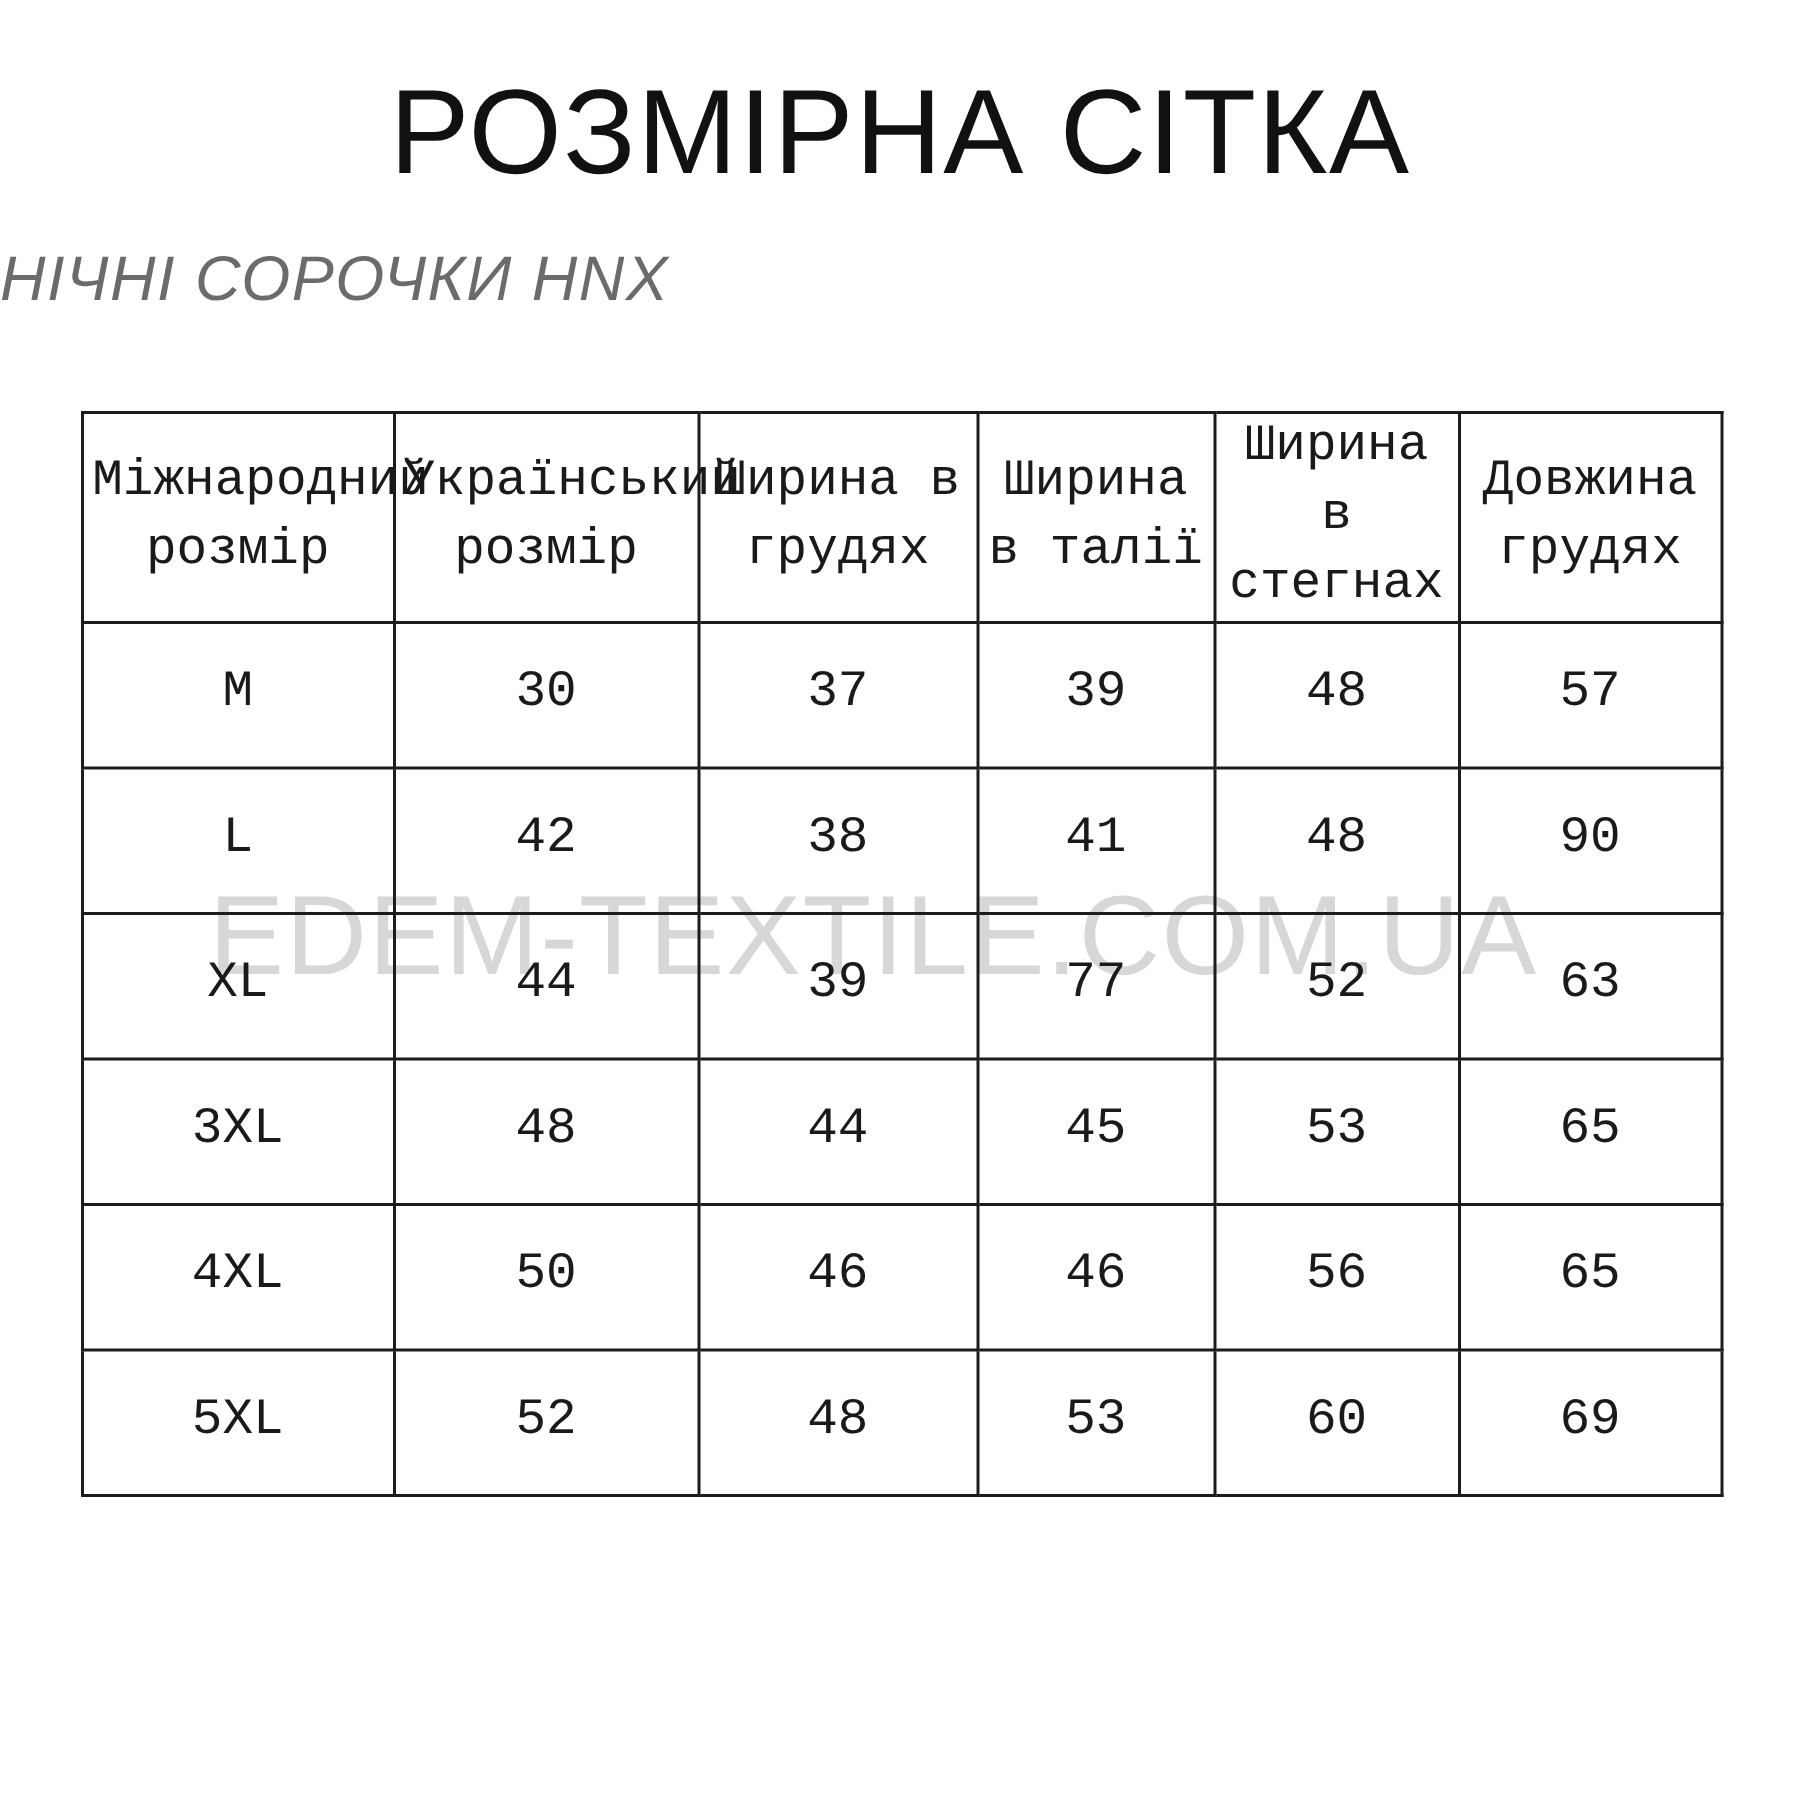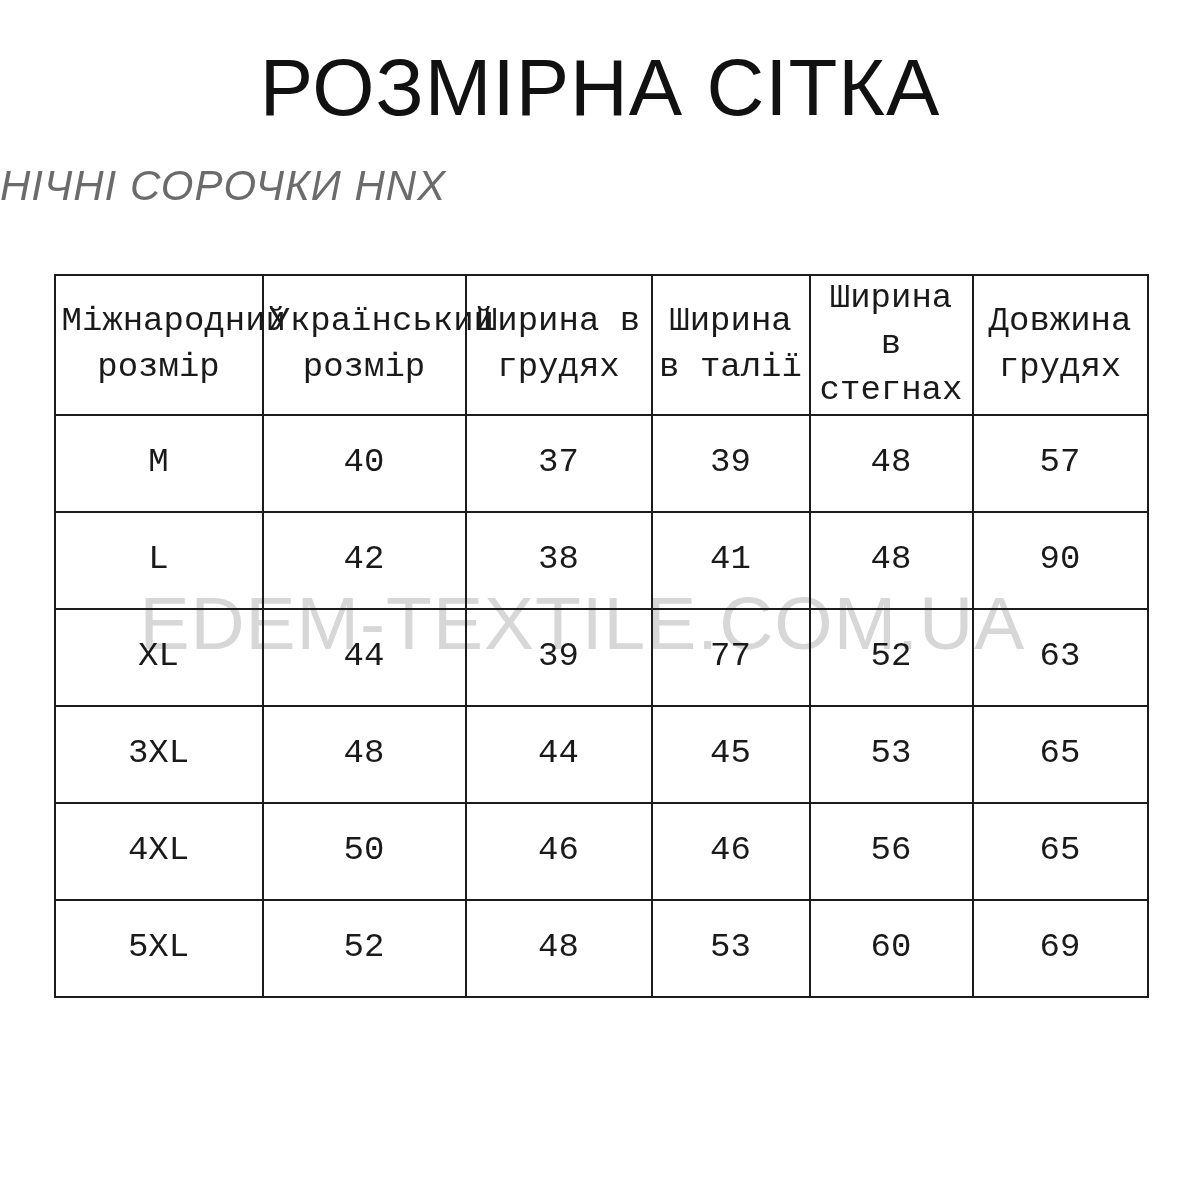--- a/index.html
+++ b/index.html
@@ -111,21 +111,21 @@
             <th>Український розмір</th>
             <th>Ширина в грудях</th>
             <th>Ширина в талії</th>
             <th>Ширина в стегнах</th>
             <th>Довжина грудях</th>
           </tr>
         </thead>
       <tbody>
           <tr>
             <td>M</td>
-            <td>40</td>
+            <td>30</td>
             <td>37</td>
             <td>39</td>
             <td>48</td>
             <td>57</td>
           </tr>
           <tr>
             <td>L</td>
             <td>42</td>
             <td>38</td>
             <td>41</td>

